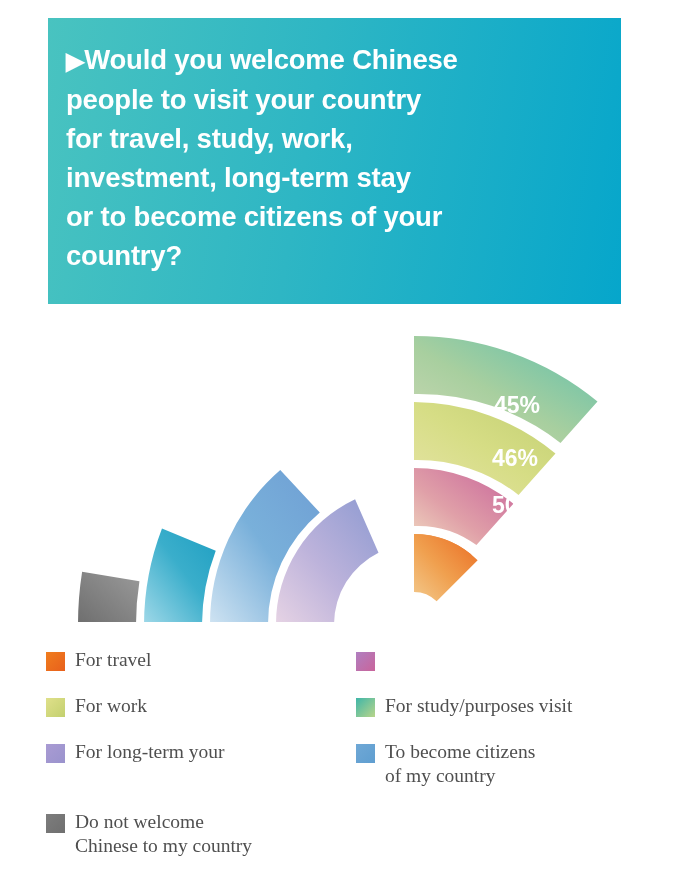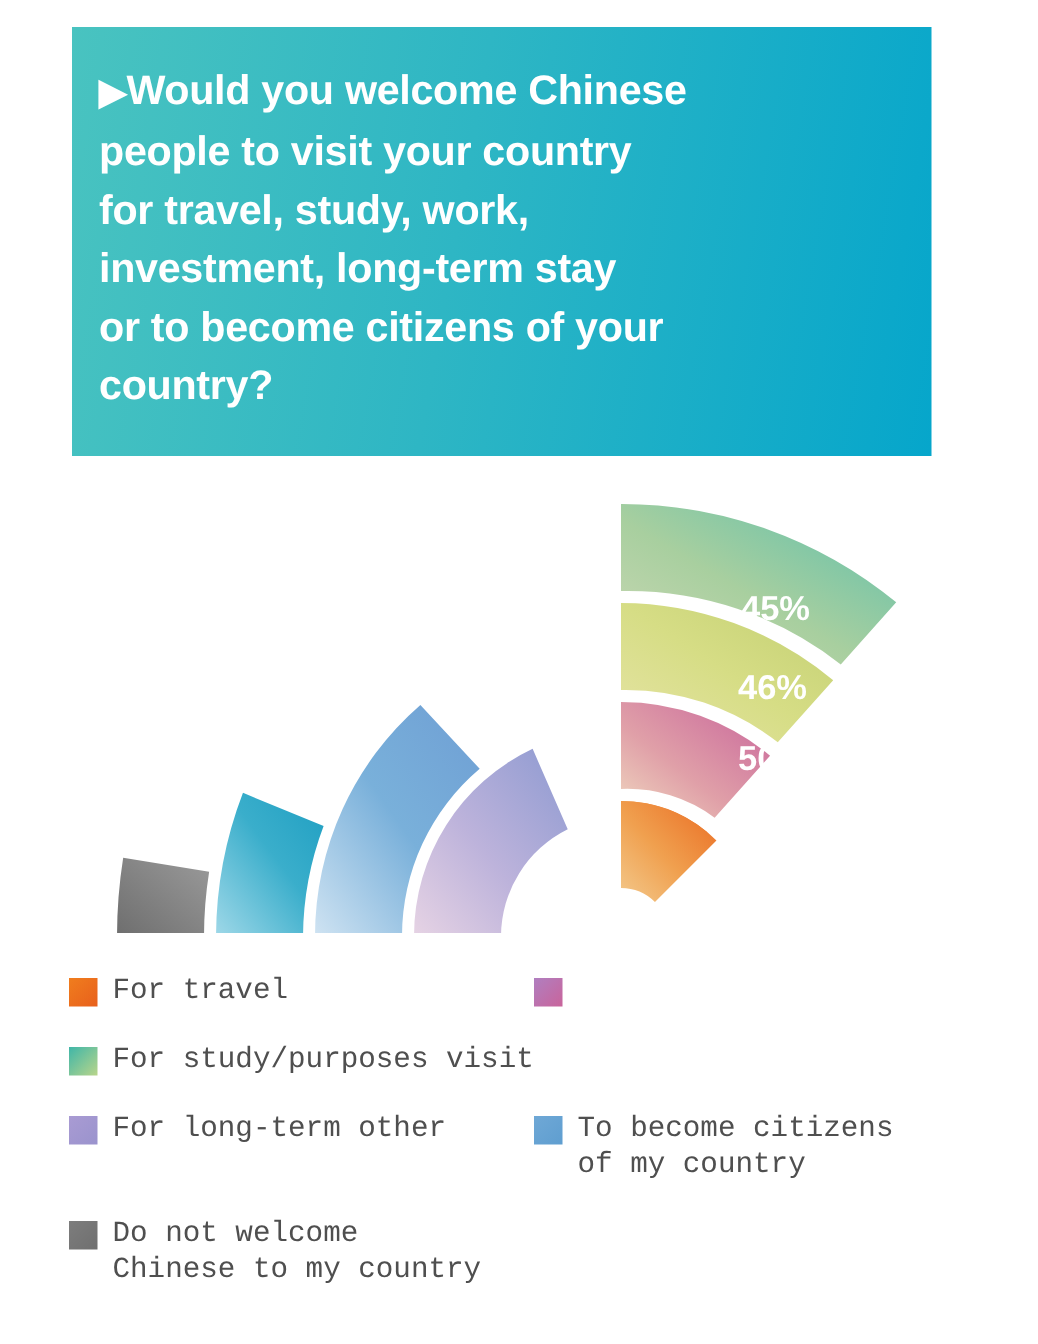--- a/index.html
+++ b/index.html
@@ -86,21 +86,21 @@
     height: 19px;
     margin-top: 4px;
     margin-right: 10px;
     flex: 0 0 auto;
   }
   .legend-label {
     font-size: 19.5px;
     color: #4f4f4f;
     line-height: 24px;
     white-space: pre-line;
-    font-family: Liberation Mono, monospace;
+    font-family: Liberation Serif, serif;
   }
 </style>
 </head>
 <body>
 
 <div class="page">
 
   <div class="banner">
     <div class="banner-text"><span class="arrow">▶</span><span>Would you welcome Chinese
 people to visit your country
@@ -206,29 +206,33 @@
         <div class="swatch" style="background:linear-gradient(135deg,#f07d1e,#e8601c)"></div>
         <div class="legend-label">For travel</div>
       </div>
       <div class="legend-col">
         <div class="swatch" style="background:linear-gradient(135deg,#b07fc0,#c9649b)"></div>
       </div>
     </div>
 
     <div class="legend-row">
       <div class="legend-col">
+        <div class="swatch" style="background:linear-gradient(135deg,#dfe08a,#c3d06f)"></div>
+        <div class="legend-label">For work</div>
+      </div>
+      <div class="legend-col">
         <div class="swatch" style="background:linear-gradient(135deg,#3fb6a8,#b9d58a)"></div>
         <div class="legend-label">For study/purposes visit</div>
       </div>
     </div>
 
     <div class="legend-row">
       <div class="legend-col">
         <div class="swatch" style="background:linear-gradient(135deg,#a99bd3,#9a93cd)"></div>
-        <div class="legend-label">For long-term other</div>
+        <div class="legend-label">For long-term your</div>
       </div>
       <div class="legend-col">
         <div class="swatch" style="background:linear-gradient(135deg,#6fa8d6,#5f9ed0)"></div>
         <div class="legend-label">To become citizens
 of my country</div>
       </div>
     </div>
 
     <div class="legend-row">
       <div class="legend-col">

